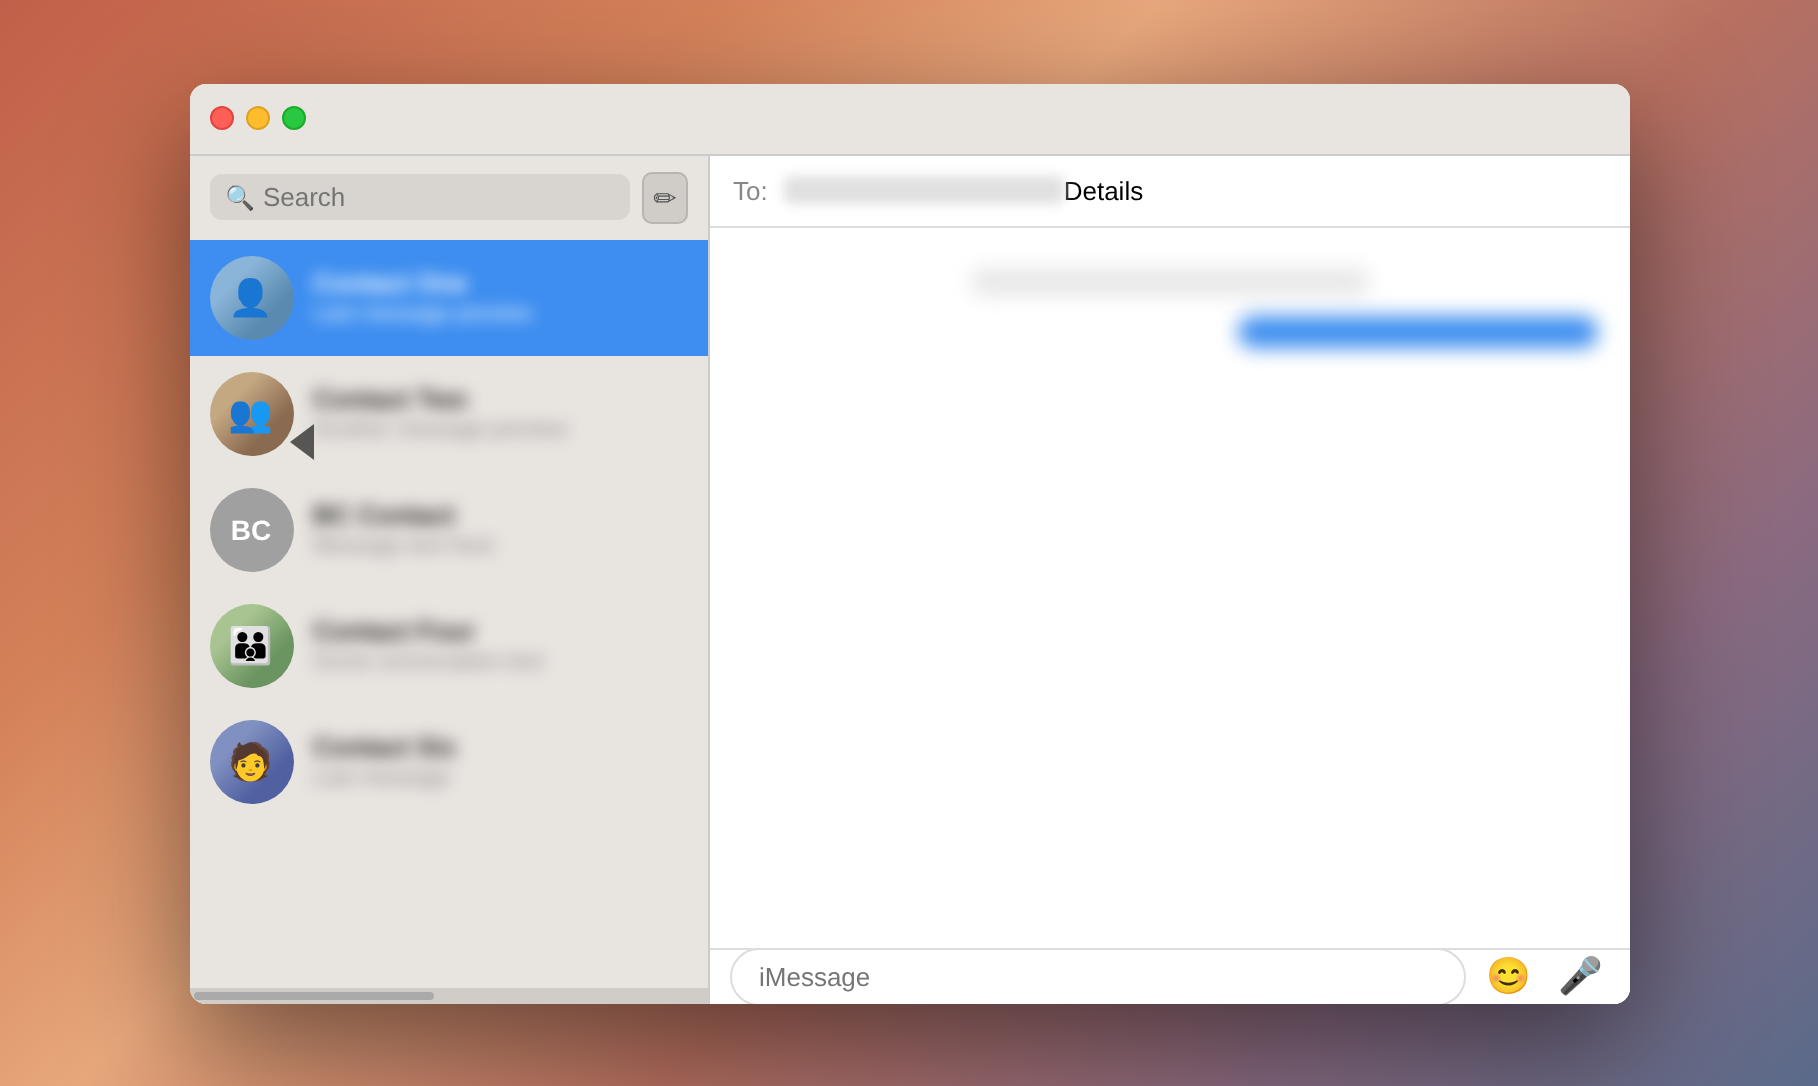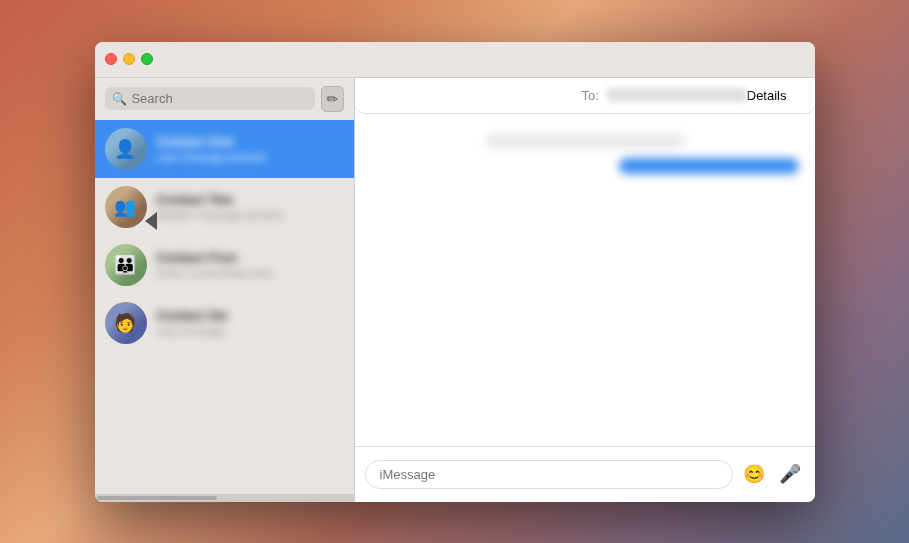--- a/index.html
+++ b/index.html
@@ -256,23 +256,22 @@
       background: #ffffff;
       display: flex;
       flex-direction: column;
     }
 
     .chat-header {
       height: 36px;
       border-bottom: 1px solid #ddd;
       display: flex;
       align-items: center;
-      padding: 0 28px;
-      justify-content: flex-end;
-      border-radius: 10px;
+      padding: 0 12px;
+      justify-content: flex-start;
     }
 
     .to-label {
       font-size: 13px;
       color: #888;
       display: flex;
       align-items: center;
       gap: 8px;
     }
 
@@ -321,21 +320,21 @@
     .bubble {
       background: #3d8ef0;
       border-radius: 18px;
       padding: 8px 14px;
       width: 180px;
       height: 16px;
       filter: blur(5px);
     }
 
     .chat-input-bar {
-      height: 56px;
+      height: 28px;
       border-top: 1px solid #ddd;
       display: flex;
       align-items: center;
       padding: 0 10px;
       gap: 8px;
       background: #fff;
     }
 
     .message-input {
       flex: 1;
@@ -419,20 +418,27 @@
         </div>
 
         <div class="conv-item">
           <div class="avatar avatar-img-2">👥</div>
           <div class="conv-details">
             <div class="conv-name">Contact Two</div>
             <div class="conv-preview">Another message preview</div>
           </div>
         </div>
 
+        <div class="conv-item">
+          <div class="avatar initials-bc">BC</div>
+          <div class="conv-details">
+            <div class="conv-name">BC Contact</div>
+            <div class="conv-preview">Message text here</div>
+          </div>
+        </div>
 
         <div class="conv-item">
           <div class="avatar avatar-img-3">👪</div>
           <div class="conv-details">
             <div class="conv-name">Contact Four</div>
             <div class="conv-preview">Some conversation text</div>
           </div>
         </div>
 
 

